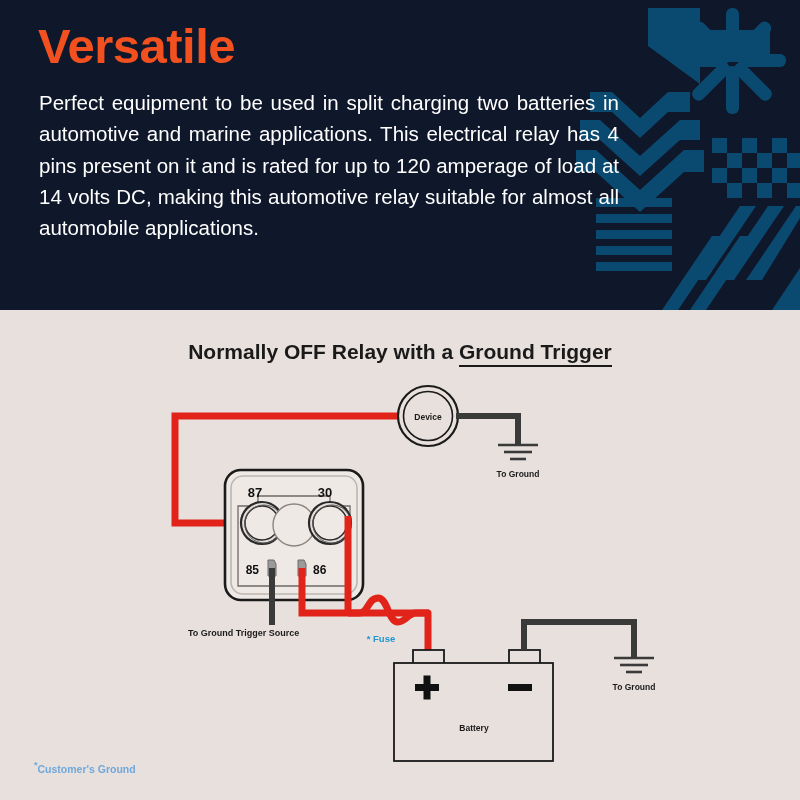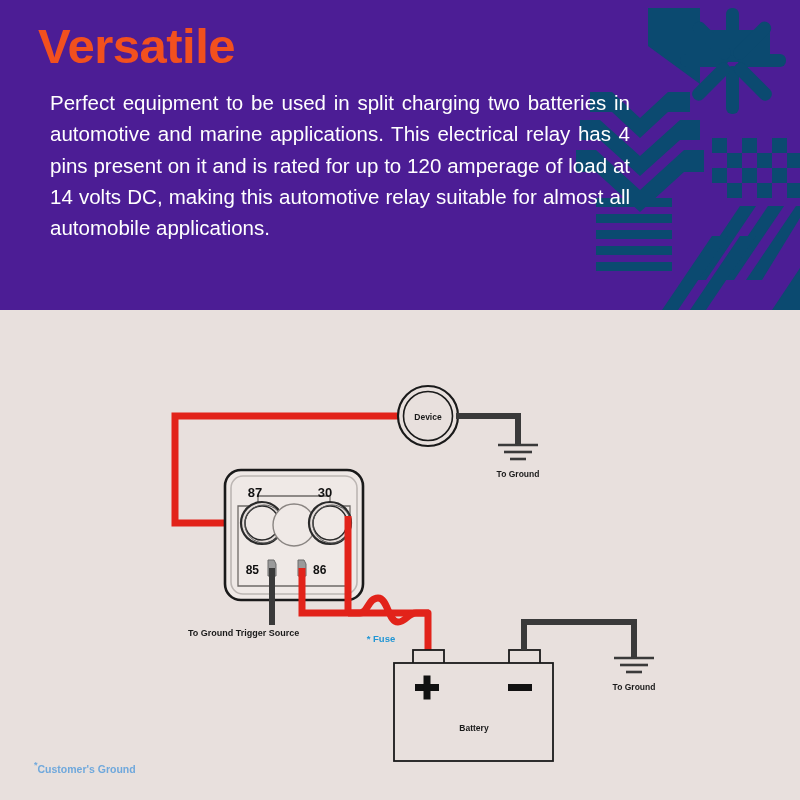--- a/index.html
+++ b/index.html
@@ -8,42 +8,42 @@
     background:#E8E0DD;
     font-family:"Liberation Sans", sans-serif;
     overflow:hidden;
     position:relative;
   }
   #page{position:relative;width:800px;height:800px;overflow:hidden;}
 
   
   .header{
     position:absolute;left:0;top:0;width:800px;height:310px;
-    background:#4c1d95;overflow:hidden;
+    background:#0f172a;overflow:hidden;
   }
   .header-pattern{
     position:absolute;right:0;top:0;width:260px;height:310px;
     opacity:1;pointer-events:none;
   }
   .header-inner{position:absolute;left:38px;top:22px;width:590px;}
   .headline{
     color:#F2501E;
     font-size:49px;
     font-weight:bold;
     letter-spacing:-0.5px;
     line-height:1.0;
     margin:0 0 16px 0;
     font-family:"Liberation Sans", sans-serif;
   }
   .body-copy{
     color:#FFFFFF;
     font-size:20.5px;
     line-height:1.53;
     text-align:justify;
-    margin:12px;
+    margin:1px;
     width:580px;
     font-family:"Liberation Sans", sans-serif;
   }
 
   
   .diagram-area{
     position:absolute;left:0;top:310px;width:800px;height:490px;
     background:#E8E0DD;
   }
   .diagram-title{
@@ -128,20 +128,21 @@
     </svg>
 
     <div class="header-inner">
       <div class="headline">Versatile</div>
       <p class="body-copy">Perfect equipment to be used in split charging two batteries in automotive and marine applications. This electrical relay has 4 pins present on it and is rated for up to 120 amperage of load at 14 volts DC, making this automotive relay suitable for almost all automobile applications.</p>
     </div>
   </div>
 
   <div class="diagram-area">
 
+    <div class="diagram-title"><span>Normally OFF Relay with a </span><span class="underlined">Ground Trigger</span></div>
 
     <svg class="svg-wrap" viewBox="0 0 800 490" width="800" height="490">
 
       <g>
         <path d="M401 106 L175 106 L175 213 L262 213" stroke="#E2231A" stroke-width="7" fill="none" stroke-linecap="butt" stroke-linejoin="miter"></path>
       </g>
 
       <g>
         <circle cx="428" cy="106" r="30" fill="#E8E0DD" stroke="#1A1A1A" stroke-width="2.2"></circle>
         <circle cx="428" cy="106" r="24.5" fill="#E8E0DD" stroke="#1A1A1A" stroke-width="1.6"></circle>

